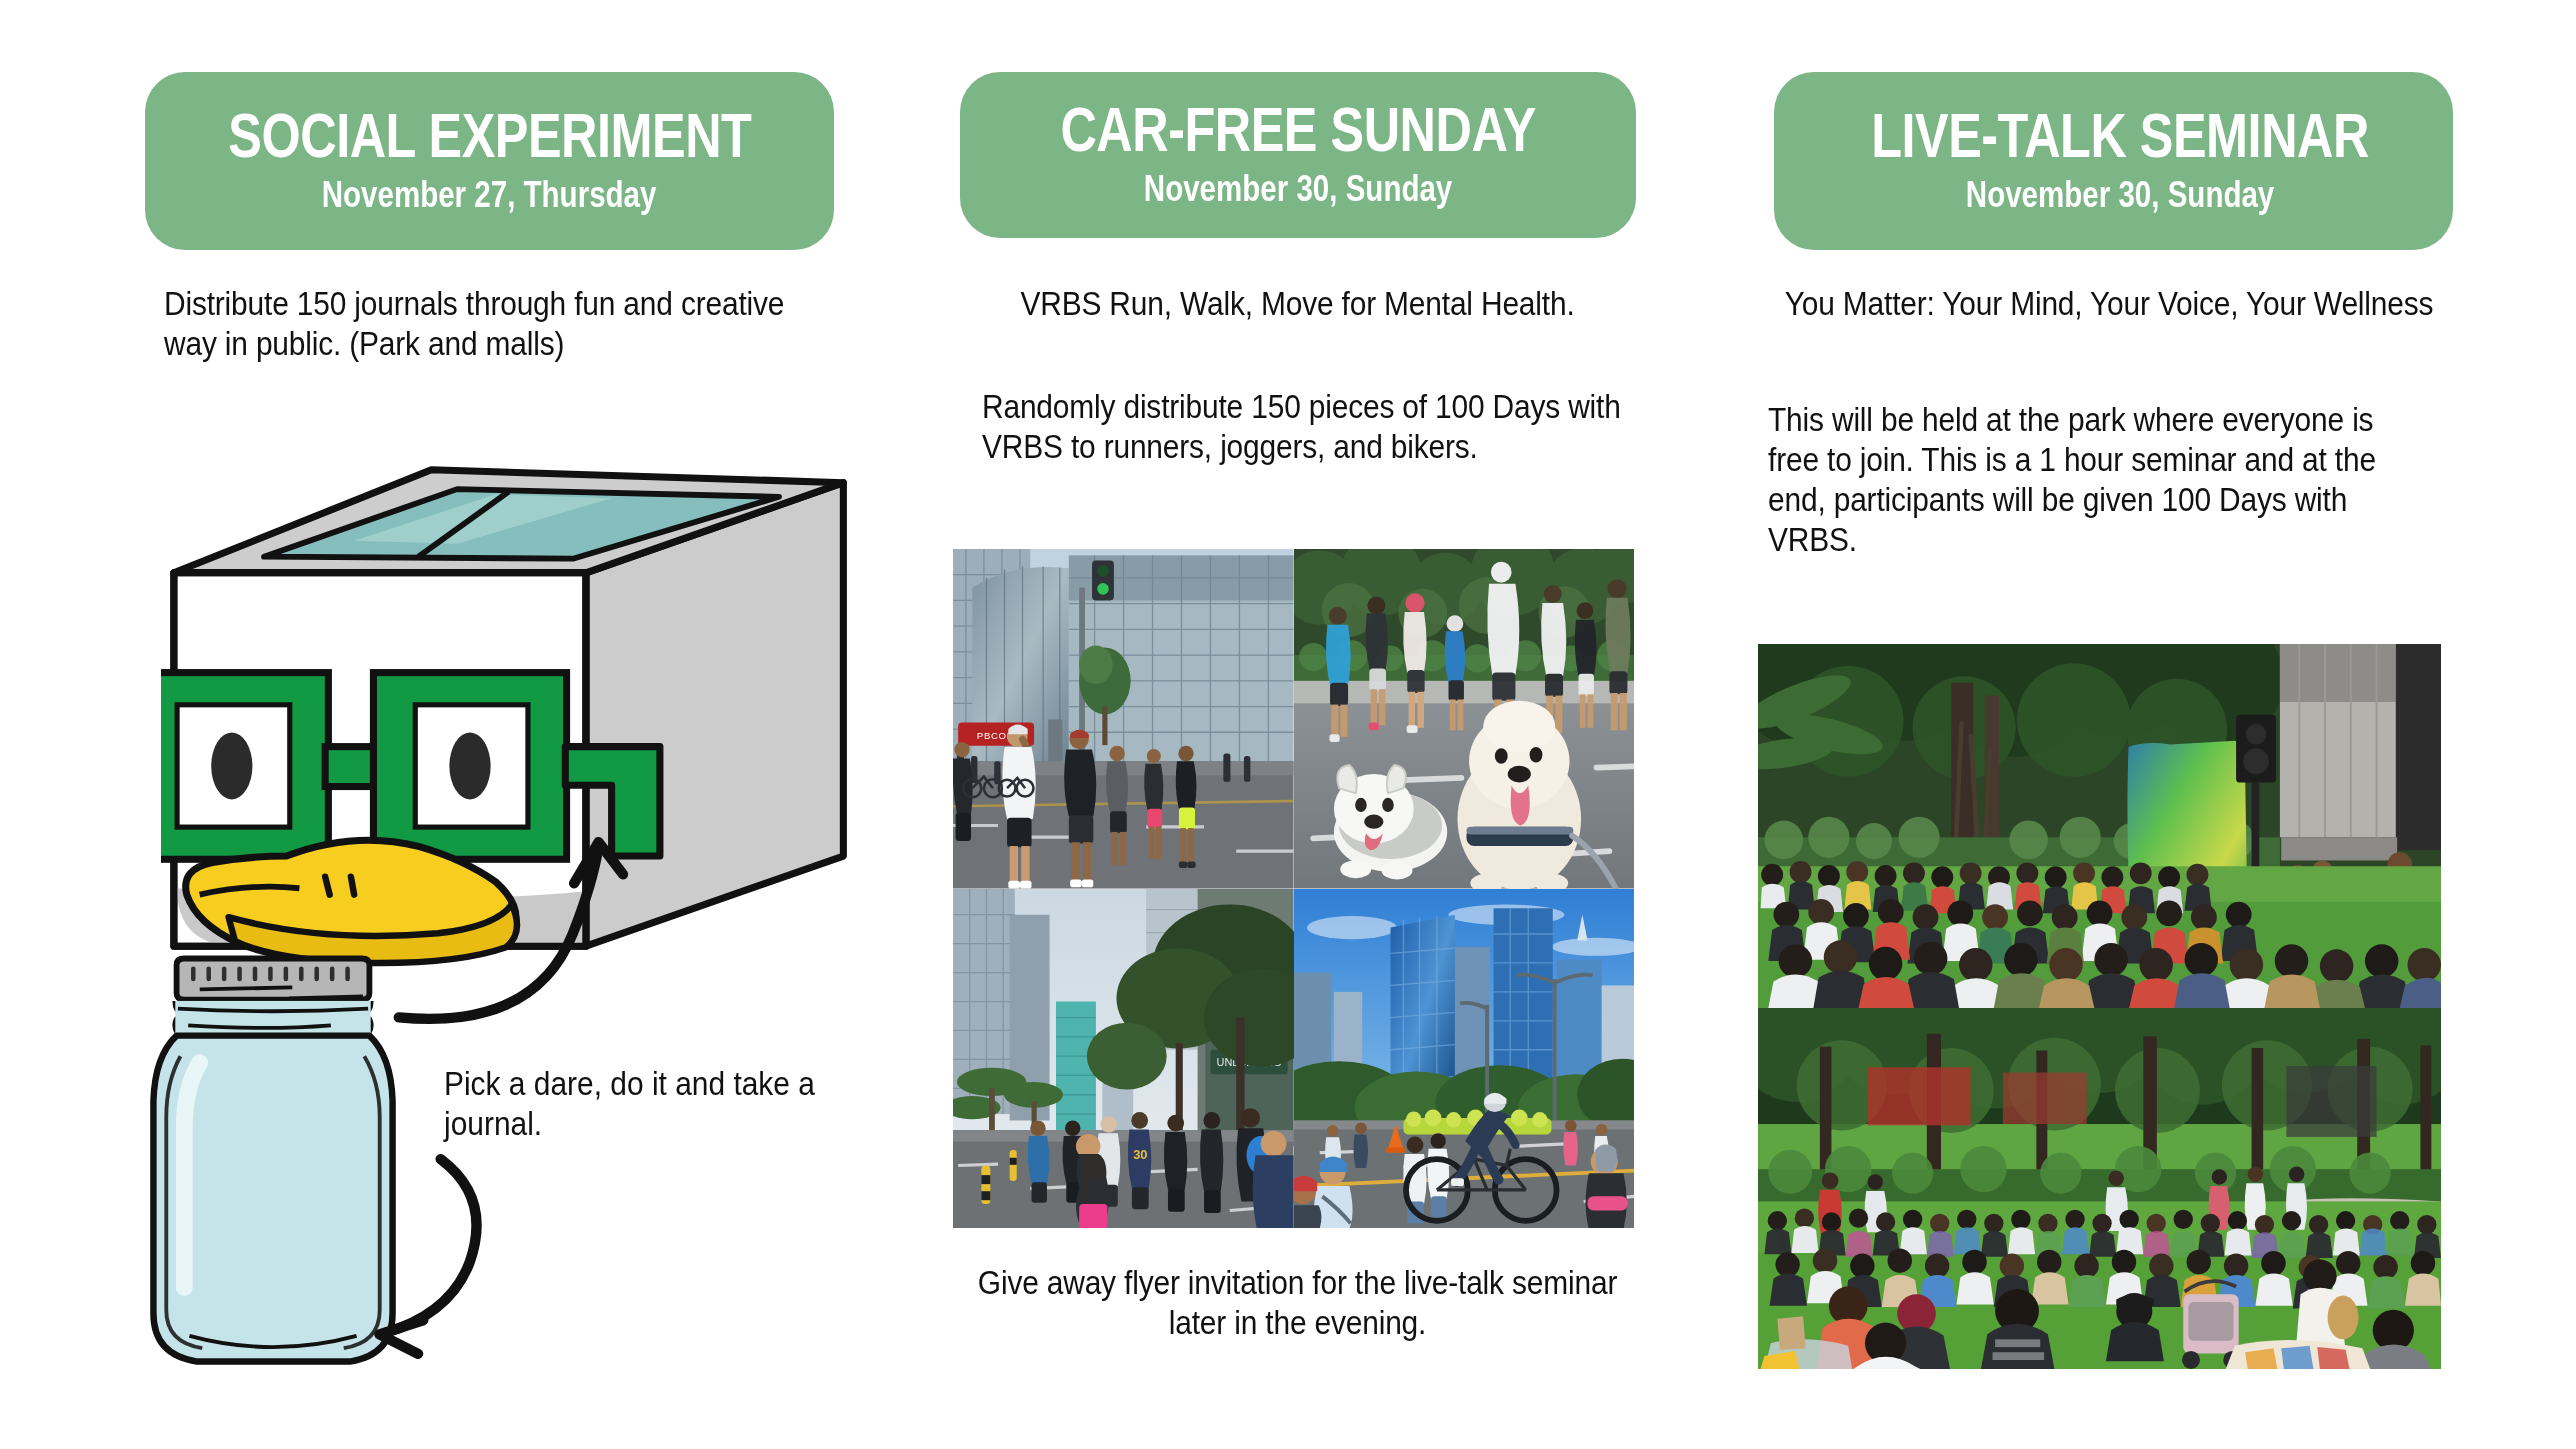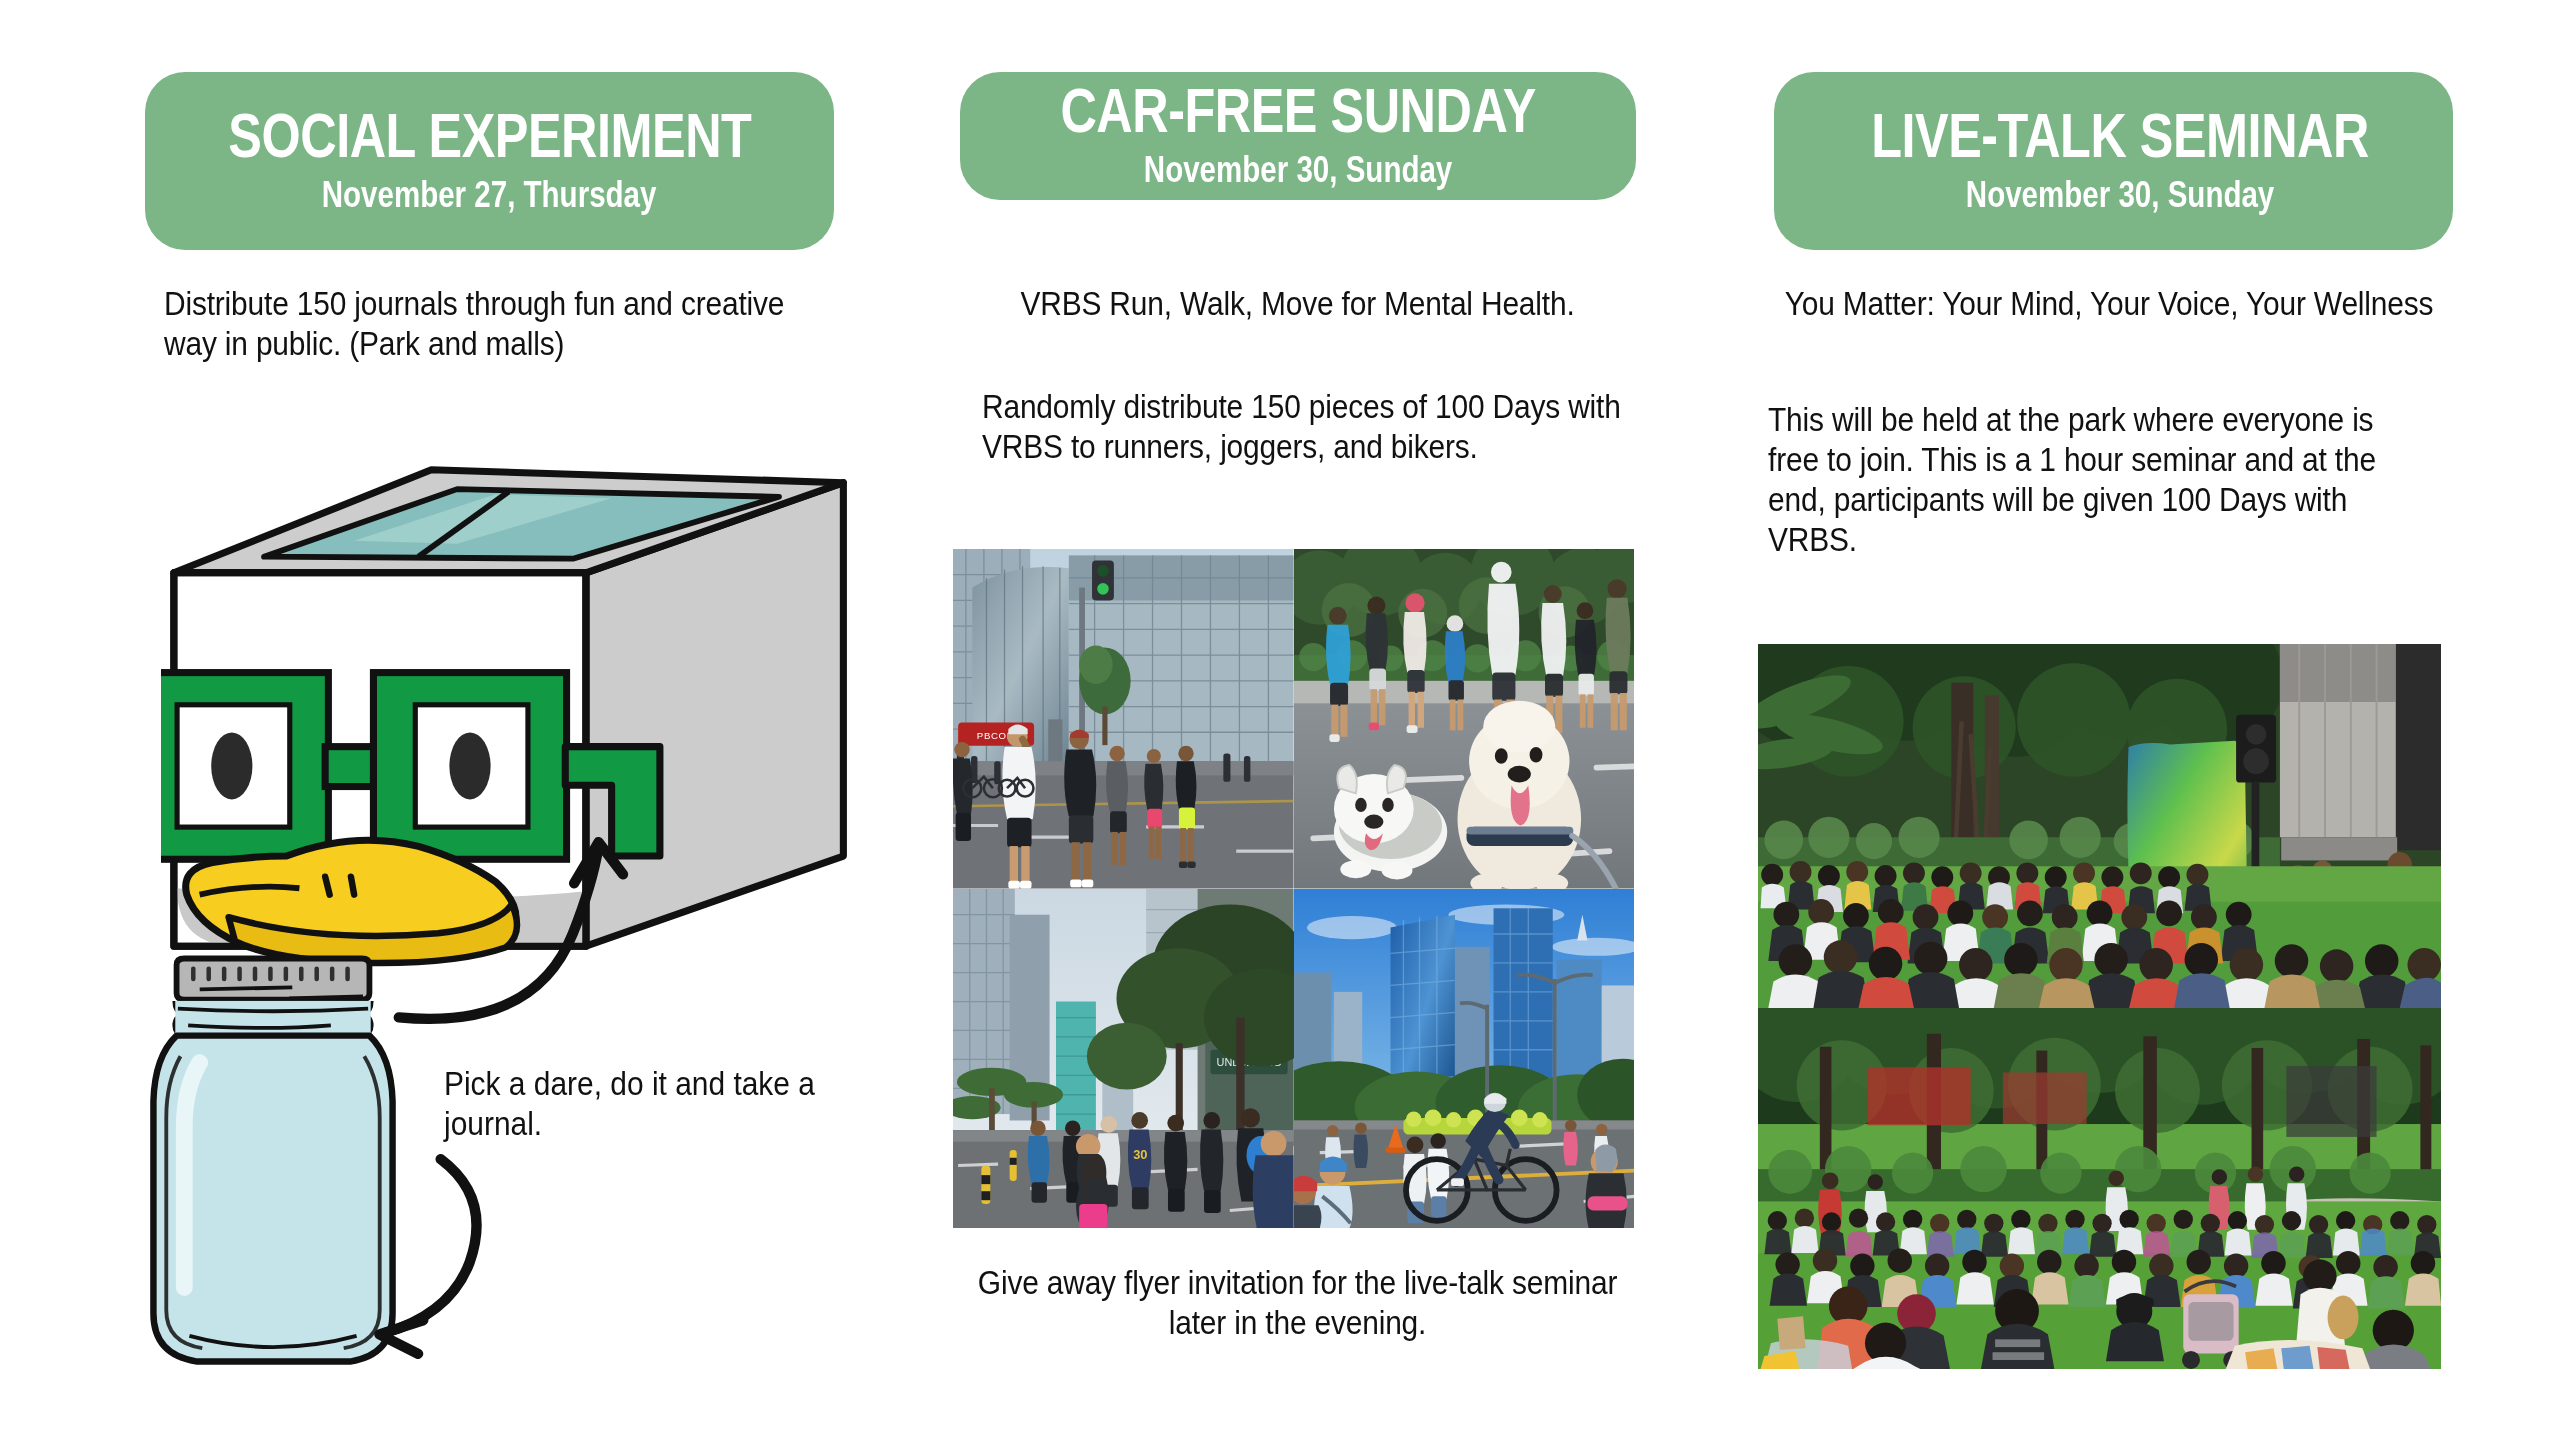--- a/index.html
+++ b/index.html
@@ -18,21 +18,21 @@
 
   
   .pill{
     position:absolute;top:72px;
     background:#7CB586;border-radius:40px;
     display:flex;flex-direction:column;align-items:center;justify-content:center;
     color:#ffffff;text-align:center;overflow:hidden;
     box-sizing:border-box;padding:3.9px 15.5px 9px;
   }
   #pill-1{left:42px;width:689px;height:178px;}
-  #pill-2{left:39px;width:676px;height:128px;}
+  #pill-2{left:39px;width:676px;height:166px;}
   #pill-3{left:48px;width:679px;height:178px;padding-left:29px;}
   .pill-title{
     font-weight:bold;font-size:63px;line-height:1.0;
     letter-spacing:-0.6px;
     transform:scaleX(.80);transform-origin:center;
     white-space:nowrap;
   }
   .pill-sub{
     font-weight:bold;font-size:36px;line-height:1.05;margin-top:9px;
     transform:scaleX(.82);transform-origin:center;white-space:nowrap;

